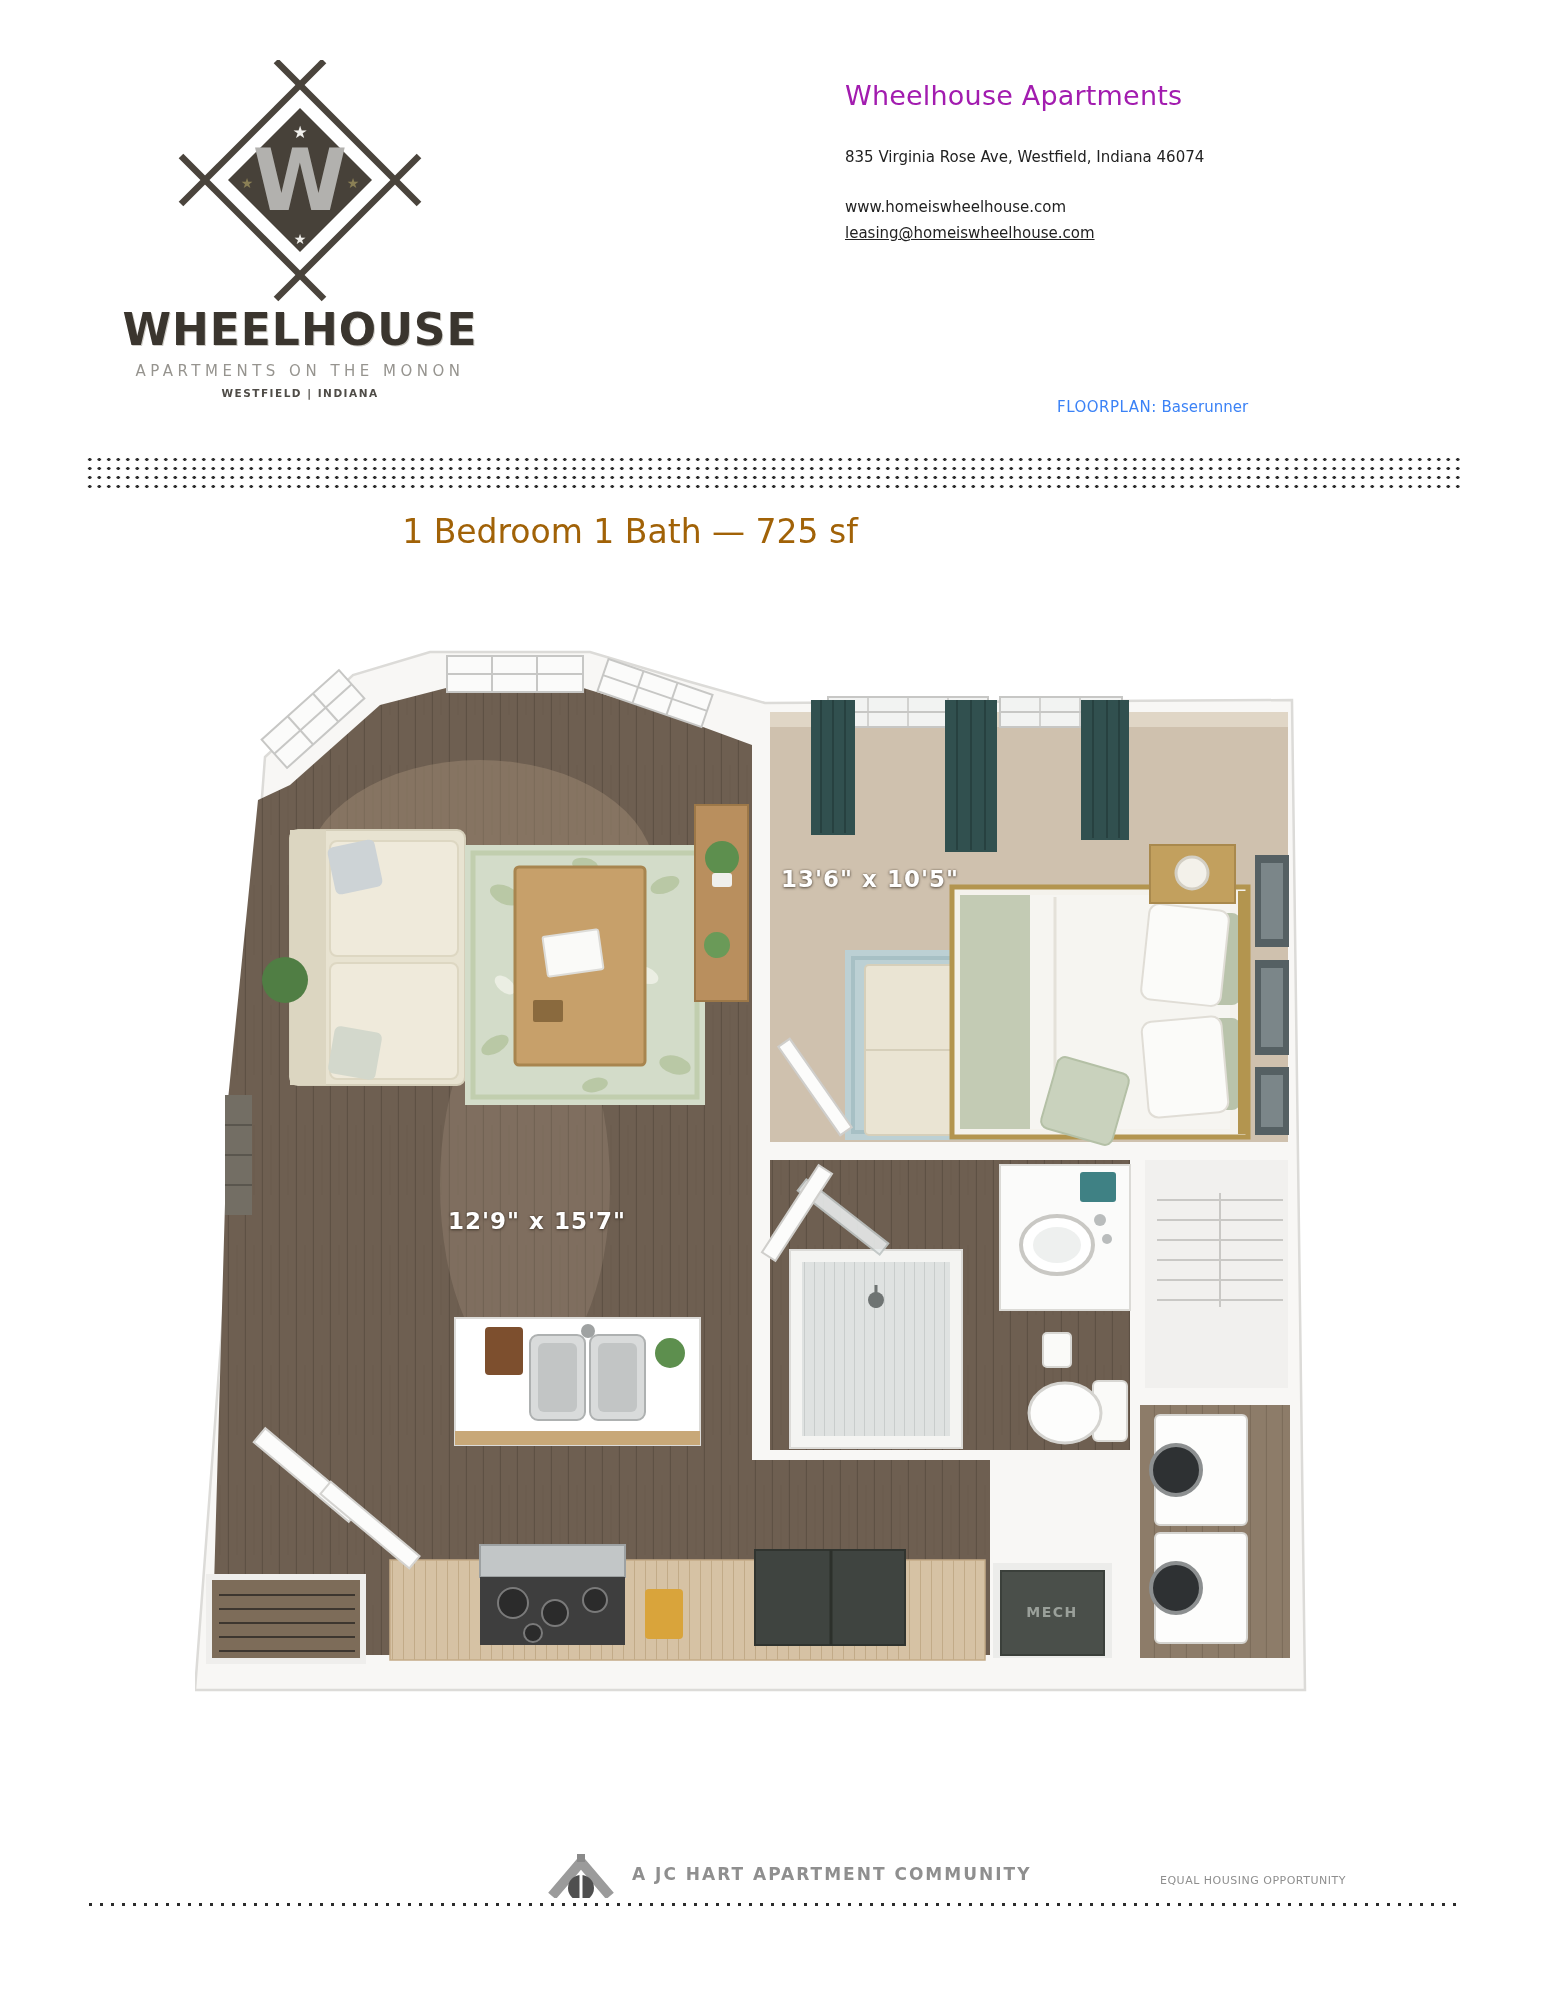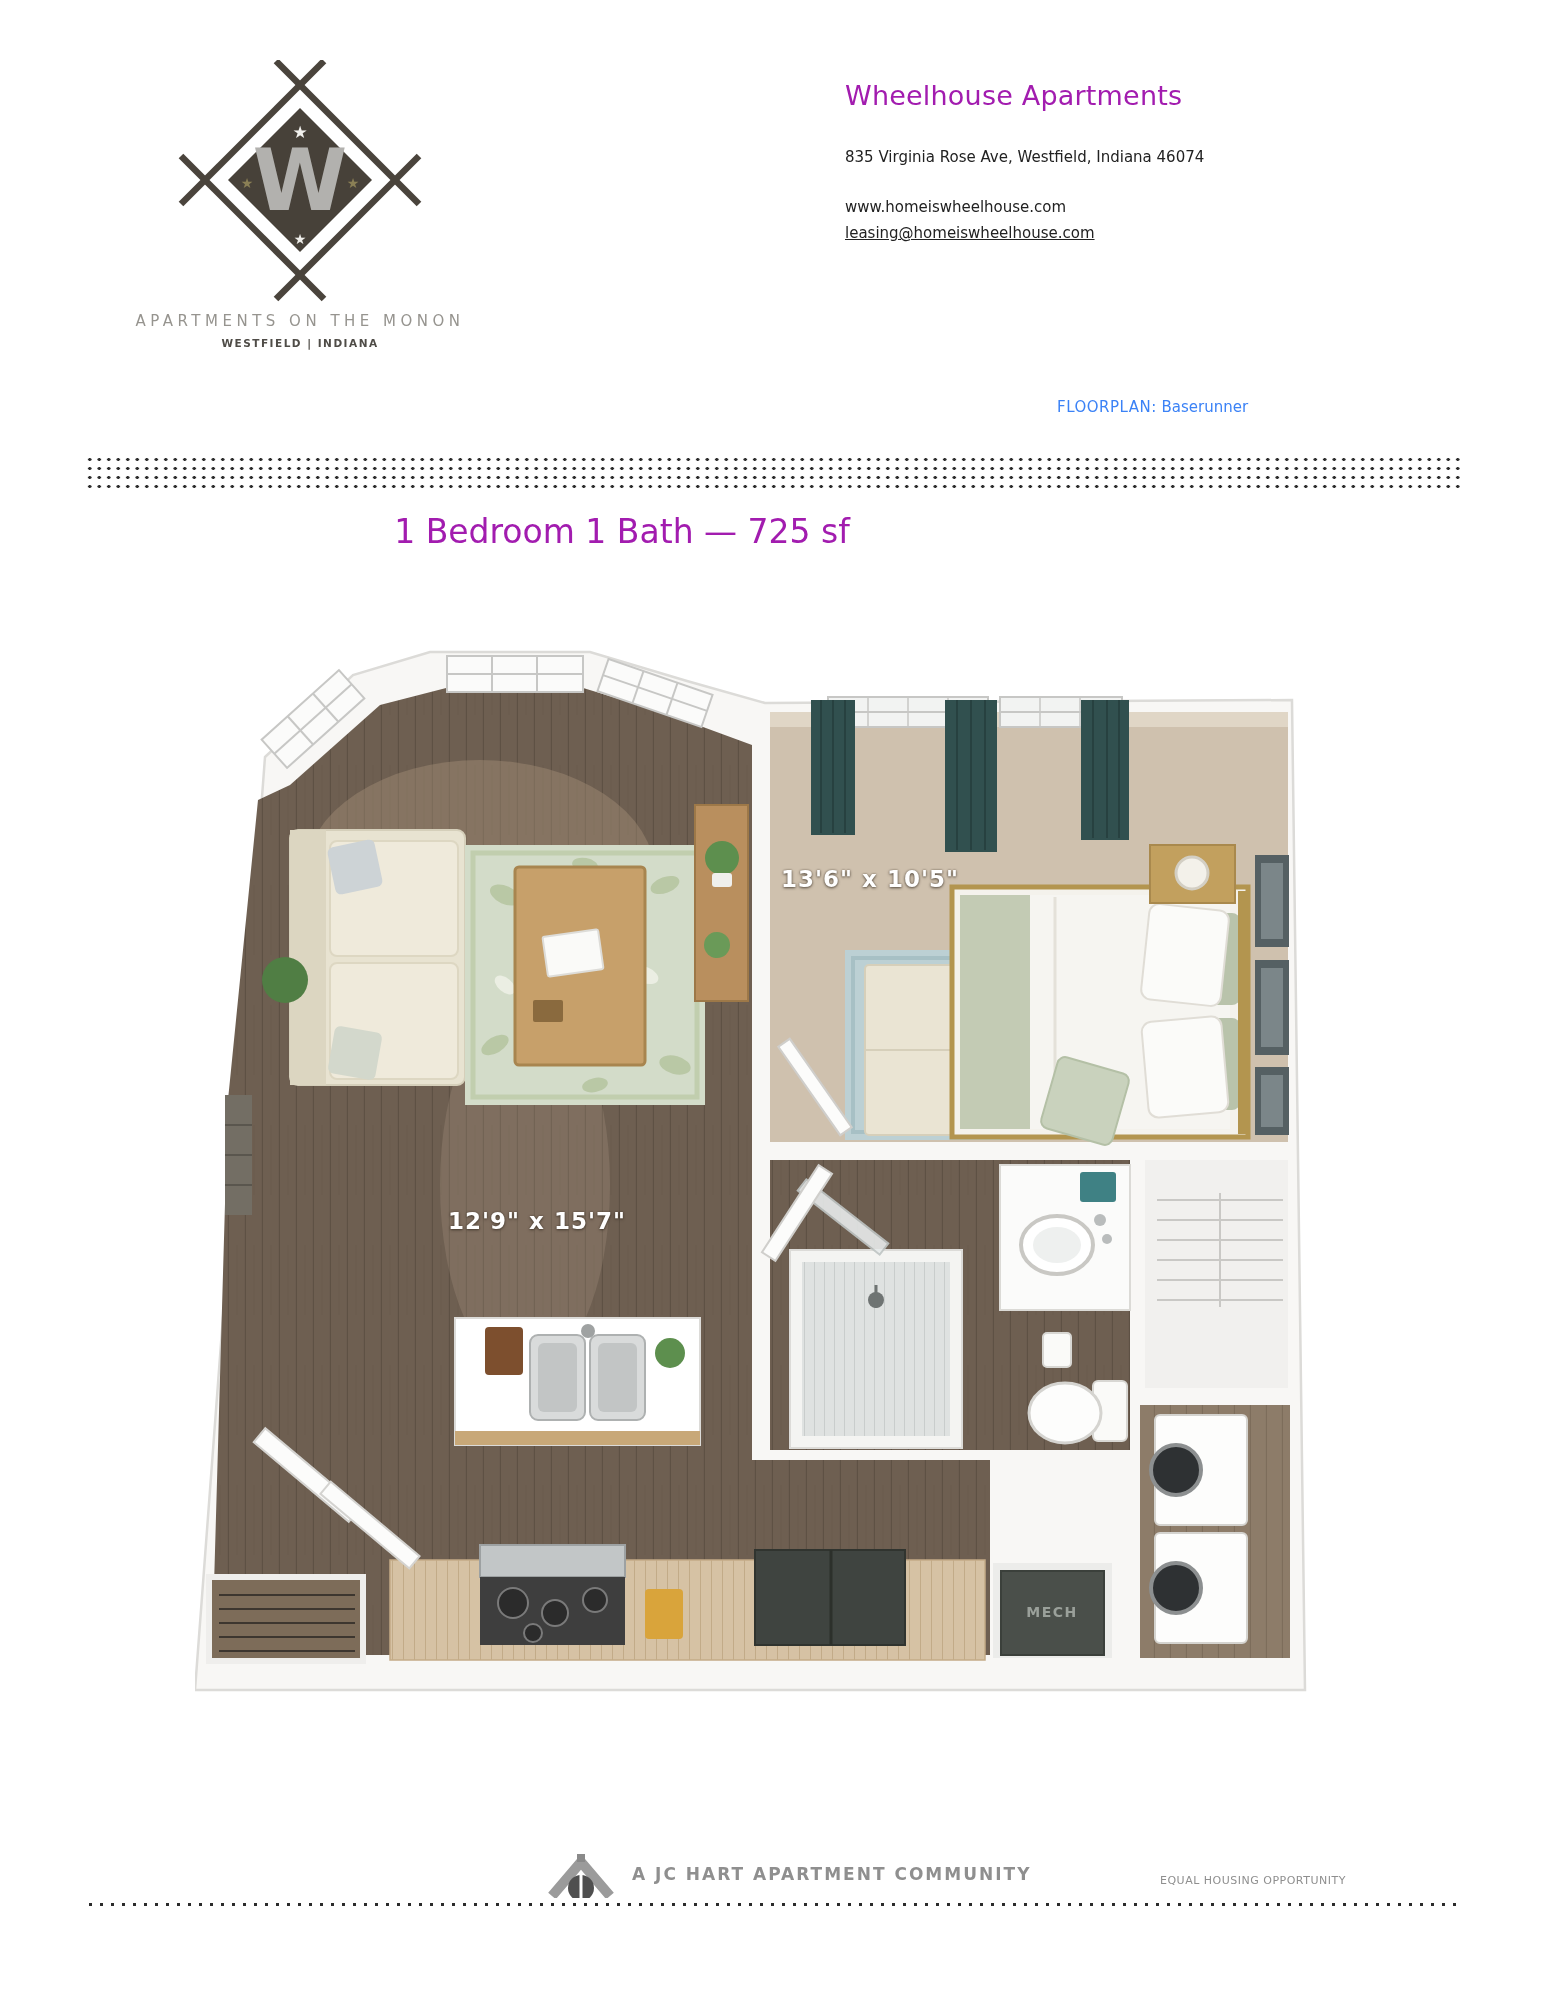--- a/index.html
+++ b/index.html
@@ -28,21 +28,21 @@
 
   
   .dots{background-image:radial-gradient(circle,#2b2b2b 1.55px,rgba(0,0,0,0) 1.8px);
         background-size:9.5px 9px;background-position:0 2px;}
   .divider-top{left:85px;top:453px;width:1375px;height:36px;}
   .divider-bottom{left:85px;top:1897px;width:1375px;height:11px;
         background-image:radial-gradient(circle,#2b2b2b 1.8px,rgba(0,0,0,0) 2px);
         background-size:11px 11px;}
 
   
-  .plan-title{left:0;top:512px;width:1244px;text-align:center;font-size:33px;font-weight:500;color:#a21caf;}
+  .plan-title{left:8px;top:512px;width:1244px;text-align:center;font-size:33px;font-weight:500;color:#a16207;}
 
   
   .plan{left:195px;top:645px;width:1115px;height:1055px;}
   .dim-label{font-weight:700;font-size:23px;color:#ffffff;text-align:center;
              text-shadow:0 1px 3px rgba(55,45,35,.75),0 0 2px rgba(55,45,35,.5);letter-spacing:1px;}
   .dim-bedroom{left:745px;top:866px;width:250px;}
   .dim-living{left:412px;top:1208px;width:250px;}
   .mech-label{left:1001px;top:1604px;width:102px;text-align:center;font-size:14px;font-weight:700;
               color:#9aa09a;letter-spacing:1.5px;}
 
@@ -62,20 +62,21 @@
       <line x1="174" y1="239" x2="31" y2="96"></line>
       <line x1="31" y1="144" x2="174" y2="1"></line>
     </g>
     <polygon points="150,48 222,120 150,192 78,120" fill="#474139"></polygon>
     <text x="150" y="150" text-anchor="middle" font-family="'DejaVu Sans',sans-serif" font-size="86" font-weight="700" fill="#b2b1ae">W</text>
     <text x="150" y="78" text-anchor="middle" font-size="17" fill="#f2f1ee">★</text>
     <text x="97" y="128" text-anchor="middle" font-size="14" fill="#8a7f55">★</text>
     <text x="203" y="128" text-anchor="middle" font-size="14" fill="#8a7f55">★</text>
     <text x="150" y="184" text-anchor="middle" font-size="14" fill="#efeeea">★</text>
   </svg>
+  <div class="logo-name">WHEELHOUSE</div>
   <div class="logo-tagline">APARTMENTS ON THE MONON</div>
   <div class="logo-location">WESTFIELD | INDIANA</div>
 </div>
 
 <div class="abs prop-name">Wheelhouse Apartments</div>
 <div class="abs prop-address">835 Virginia Rose Ave, Westfield, Indiana 46074</div>
 <div class="abs prop-web">www.homeiswheelhouse.com</div>
 <div class="abs prop-email">leasing@homeiswheelhouse.com</div>
 <div class="abs floorplan-line"><span class="fp-label">FLOORPLAN:</span>&nbsp;<span>Baserunner</span></div>
 

